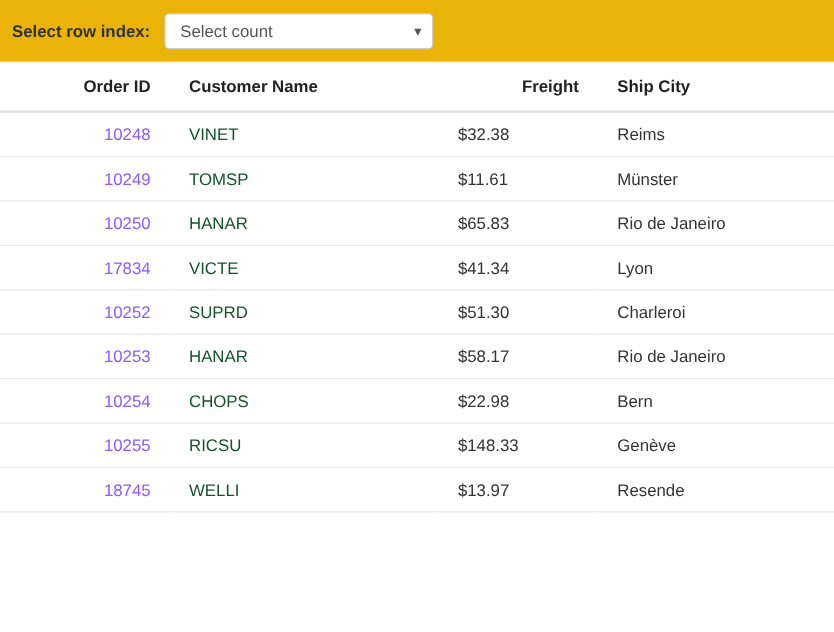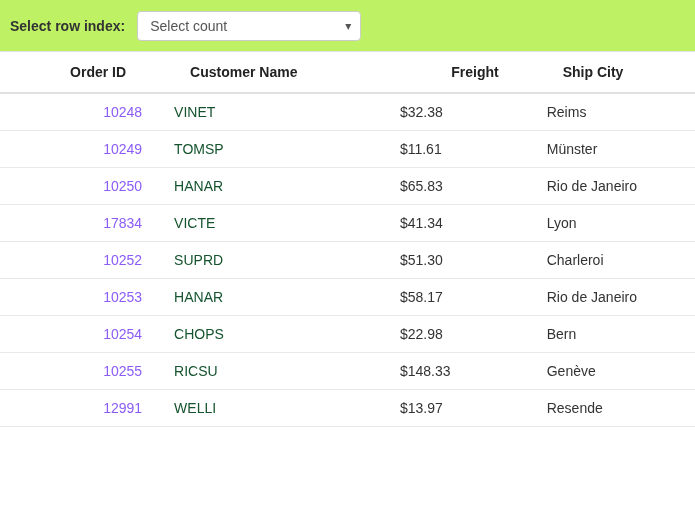--- a/index.html
+++ b/index.html
@@ -14,21 +14,21 @@
       background: #fff;
       width: 695px;
       height: 527px;
       overflow: hidden;
     }
 
     .top-bar {
       display: flex;
       align-items: center;
       padding: 8px 10px;
-      background: #bef264;
+      background: #eab308;
       gap: 12px;
       height: 52px;
       border-bottom: 1px solid #e0e0e0;
     }
 
     .top-label {
       font-weight: 600;
       font-size: 14px;
       color: #333;
       white-space: nowrap;
@@ -79,21 +79,21 @@
       width: 100%;
       border-collapse: collapse;
       min-width: 600px;
     }
 
     thead tr {
       background: #fff;
     }
 
     thead th {
-      padding: 12px 32px;
+      padding: 12px 16px;
       text-align: right;
       font-weight: 700;
       font-size: 14px;
       color: #222;
       border-bottom: 2px solid #e0e0e0;
       white-space: nowrap;
     }
 
     thead th:first-child {
       text-align: right;
@@ -224,21 +224,21 @@
             <td class="col-freight">$22.98</td>
             <td class="col-shipcity">Bern</td>
           </tr>
           <tr>
             <td class="col-orderid">10255</td>
             <td class="col-customer">RICSU</td>
             <td class="col-freight">$148.33</td>
             <td class="col-shipcity">Genève</td>
           </tr>
           <tr>
-            <td class="col-orderid">12991</td>
+            <td class="col-orderid">18745</td>
             <td class="col-customer">WELLI</td>
             <td class="col-freight">$13.97</td>
             <td class="col-shipcity">Resende</td>
           </tr>
         </tbody>
     </table>
   </div>
 </div>
 
 </body></html>

